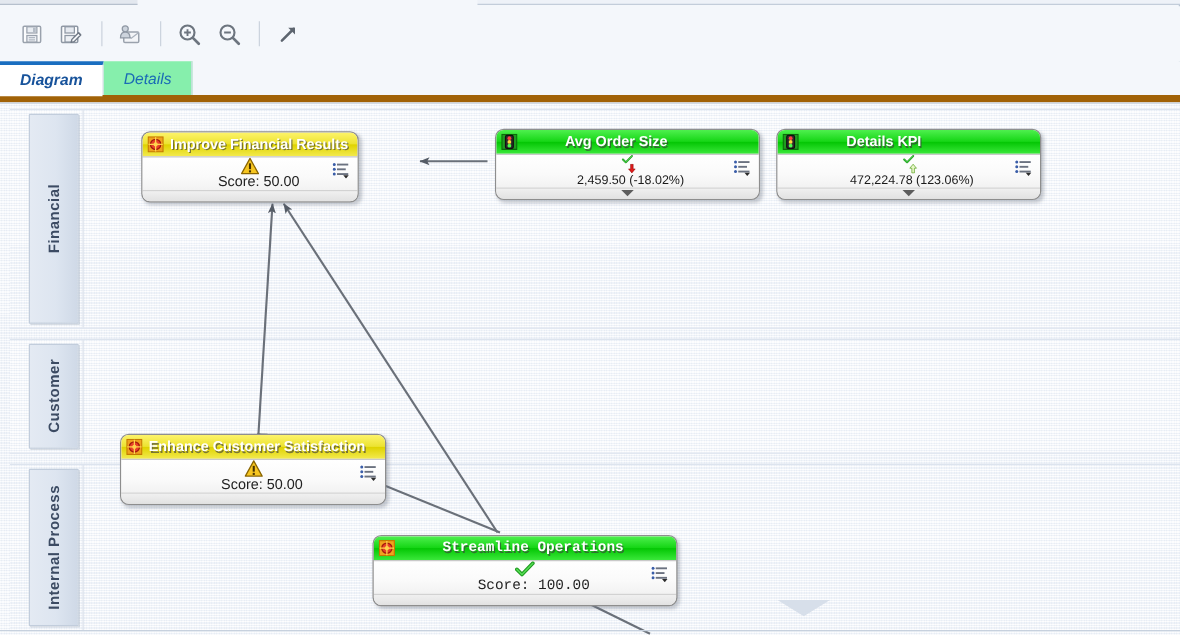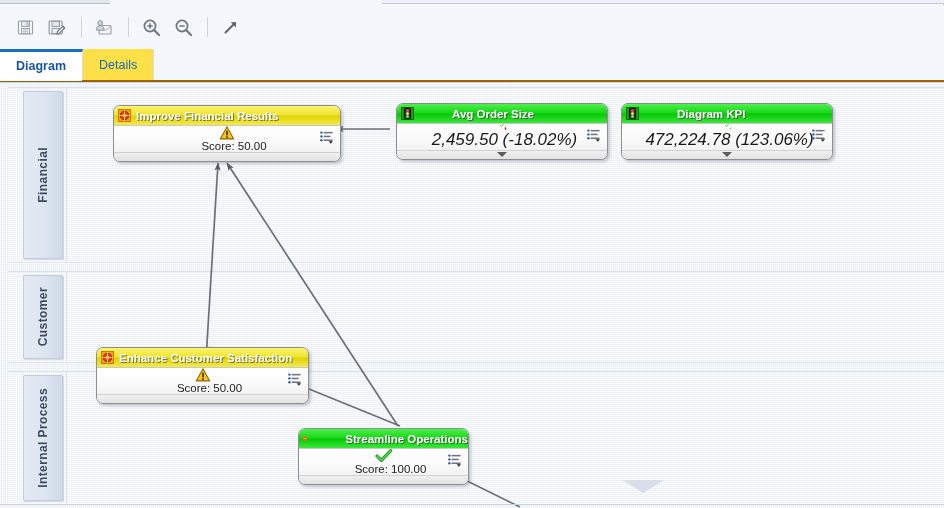--- a/index.html
+++ b/index.html
@@ -50,28 +50,29 @@
     background: #ccd4de;
     margin: 0 7px;
   }
 
   
   .tabbar {
     position: absolute; left: 0; top: 49px;
     width: 944px; height: 33px;
     background: #f4f7fb;
     display: flex; align-items: stretch;
-    border-bottom: 2px solid #a16207;
+    border-bottom: 6px solid #a16207;
+    font-style: italic;
   }
   .tab {
     padding: 0 16px;
     display: flex; align-items: center;
     font-size: 12.5px;
     color: #1b6bb5;
-    background: #fde047;
+    background: #86efac;
     border-right: 1px solid #d5dde7;
     position: relative;
   }
   .tab.active {
     color: #18539b;
     font-weight: bold;
     background: #ffffff;
     border-top: 3px solid #1a6ec0;
   }
   .tab.active::after {
@@ -168,25 +169,24 @@
     border-top: 1px solid #d2d2d2;
     position: relative;
   }
   .node-score {
     font-size: 11.5px;
     color: #222;
     margin-left: 14px;
     white-space: nowrap;
   }
   .node-value {
-    font-size: 17px;
+    font-size: 10px;
     color: #1a1a1a;
     margin-left: 5px;
     white-space: nowrap;
-    font-style: italic;
   }
   .node-menu {
     position: absolute; right: 6px; top: 50%;
     transform: translateY(-50%);
   }
   .foot-caret {
     position: absolute; left: 50%; top: 1px;
     transform: translateX(-50%);
     width: 0; height: 0;
     border-left: 5px solid transparent;
@@ -323,21 +323,21 @@
 
       <line x1="205" y1="293" x2="218" y2="80" stroke="#6a7079" stroke-width="1.7" marker-end="url(#ah)"></line>
 
       <line x1="398" y1="343" x2="227" y2="80" stroke="#6a7079" stroke-width="1.7" marker-end="url(#ah)"></line>
 
       <line x1="400" y1="343" x2="206" y2="264" stroke="#6a7079" stroke-width="1.7" marker-end="url(#ah)"></line>
 
       <line x1="520" y1="424" x2="455" y2="392" stroke="#6a7079" stroke-width="1.7" marker-end="url(#ah)"></line>
     </svg>
 
-    <div class="node" style="left:113px; top:22px; width:228px;">
+    <div class="node" style="left:113px; top:22px; width:174px;">
       <div class="node-head yellow">
         <svg width="13" height="13" viewBox="0 0 13 13">
           <rect x="0.5" y="0.5" width="12" height="12" fill="#f0a21e" stroke="#c47a00"></rect>
           <circle cx="6.5" cy="6.5" r="4.1" fill="#e8402a" stroke="#a31b0b"></circle>
           <circle cx="6.5" cy="6.5" r="1.7" fill="#ffd24d"></circle>
           <line x1="6.5" y1="0.8" x2="6.5" y2="12.2" stroke="#ffd24d" stroke-width="1"></line>
           <line x1="0.8" y1="6.5" x2="12.2" y2="6.5" stroke="#ffd24d" stroke-width="1"></line>
         </svg>
         <span class="node-head-title">Improve Financial Results</span>
       </div>
@@ -402,21 +402,21 @@
 
     <div class="node" style="left:621px; top:20px; width:212px;">
       <div class="node-head green">
         <svg width="13" height="13" viewBox="0 0 13 13">
           <rect x="0.5" y="0.5" width="12" height="12" fill="#1e9d1e" stroke="#0b6b0b"></rect>
           <rect x="3.4" y="1.3" width="6.2" height="10.4" rx="1.2" fill="#2e2e2e" stroke="#101010"></rect>
           <circle cx="6.5" cy="3.5" r="1.5" fill="#ff4040"></circle>
           <circle cx="6.5" cy="6.5" r="1.5" fill="#ffd83d"></circle>
           <circle cx="6.5" cy="9.5" r="1.5" fill="#4dff4d"></circle>
         </svg>
-        <span class="node-head-title">Diagram KPI</span>
+        <span class="node-head-title">Details KPI</span>
       </div>
       <div class="node-body">
         <svg width="18" height="15" viewBox="0 0 18 15">
           <path d="M1.5 7.5 L6.2 12.2 L16.2 1.8" fill="none" stroke="#1f9b1f" stroke-width="3.4" stroke-linecap="round" stroke-linejoin="round"></path>
           <path d="M1.5 7.5 L6.2 12.2 L16.2 1.8" fill="none" stroke="#55dd55" stroke-width="1.4" stroke-linecap="round" stroke-linejoin="round"></path>
         </svg>
         <svg width="13" height="16" viewBox="0 0 13 16" style="margin-left:6px">
           <path d="M6.5 0.8 L12 7.4 L8.6 7.4 L8.6 15.2 L4.4 15.2 L4.4 7.4 L1 7.4 Z" fill="#e8f7c8" stroke="#4f9b12" stroke-width="1.1" stroke-linejoin="round"></path>
         </svg>
         <span class="node-value">472,224.78 (123.06%)</span>
@@ -463,21 +463,21 @@
             <rect x="3.6" y="4.7" width="7" height="1.5" fill="#6b7280"></rect>
             <circle cx="1.4" cy="9.2" r="1.2" fill="#3a5da8"></circle>
             <rect x="3.6" y="8.5" width="9" height="1.5" fill="#6b7280"></rect>
             <path d="M8.6 10.2 L13 10.2 L10.8 12.8 Z" fill="#2b2b2b"></path>
           </svg>
         </span>
       </div>
       <div class="node-foot"></div>
     </div>
 
-    <div class="node" style="left:298px; top:345px; width:171px;">
+    <div class="node" style="left:298px; top:345px; width:244px;font-family:Liberation Mono, monospace;">
       <div class="node-head green">
         <svg width="13" height="13" viewBox="0 0 13 13">
           <rect x="0.5" y="0.5" width="12" height="12" fill="#f0a21e" stroke="#c47a00"></rect>
           <circle cx="6.5" cy="6.5" r="4.1" fill="#e8402a" stroke="#a31b0b"></circle>
           <circle cx="6.5" cy="6.5" r="1.7" fill="#ffd24d"></circle>
           <line x1="6.5" y1="0.8" x2="6.5" y2="12.2" stroke="#ffd24d" stroke-width="1"></line>
           <line x1="0.8" y1="6.5" x2="12.2" y2="6.5" stroke="#ffd24d" stroke-width="1"></line>
         </svg>
         <span class="node-head-title">Streamline Operations</span>
       </div>

